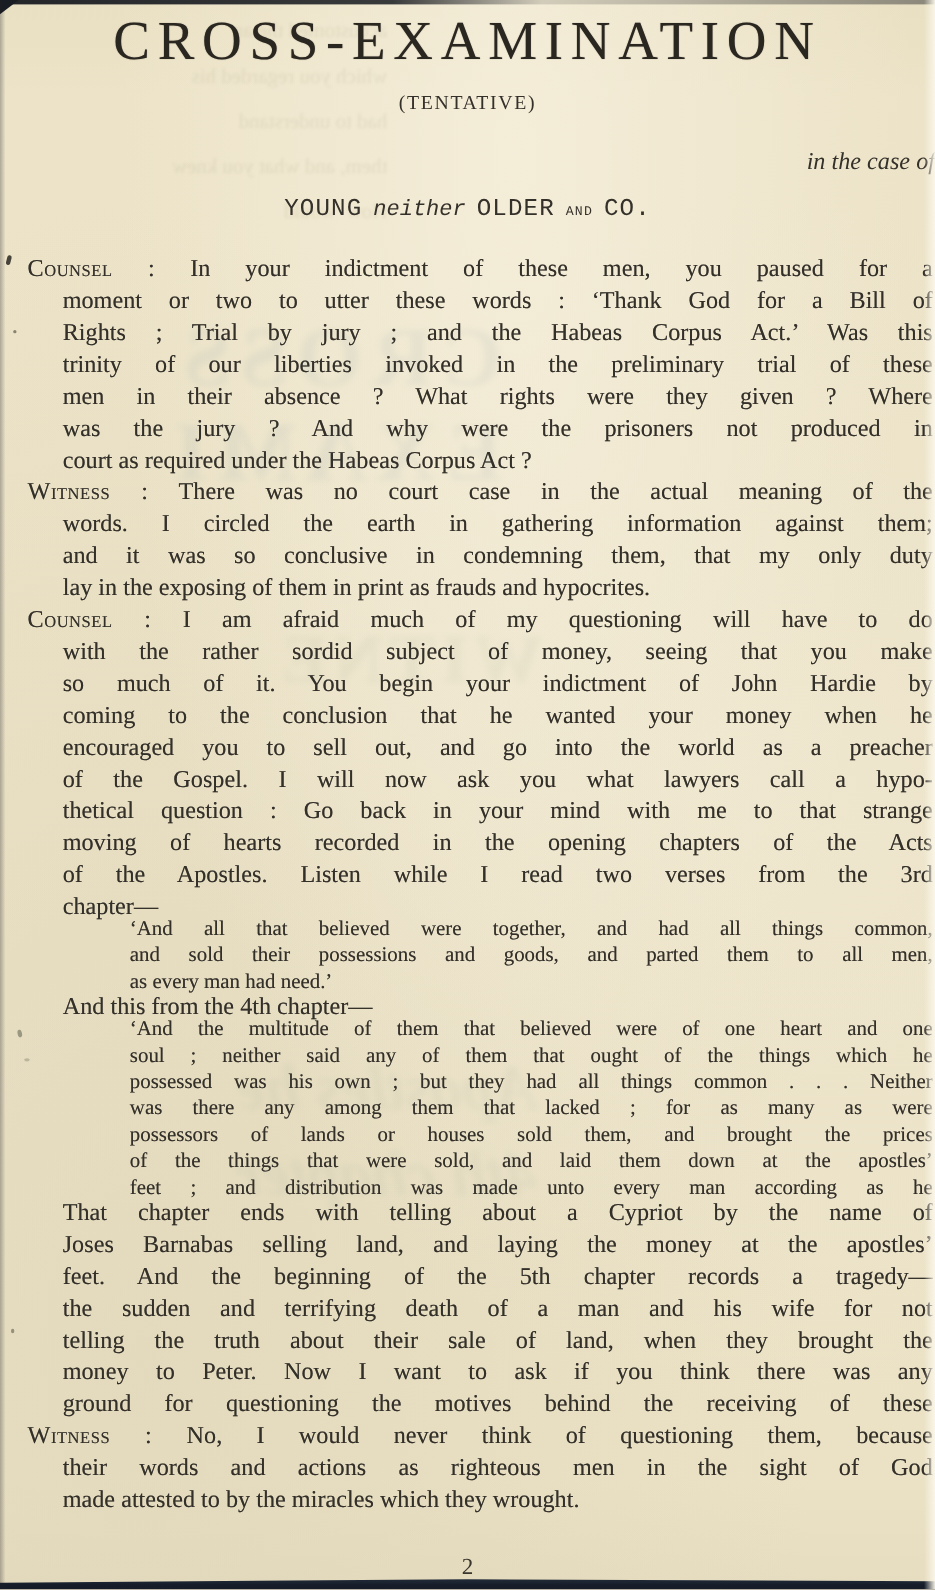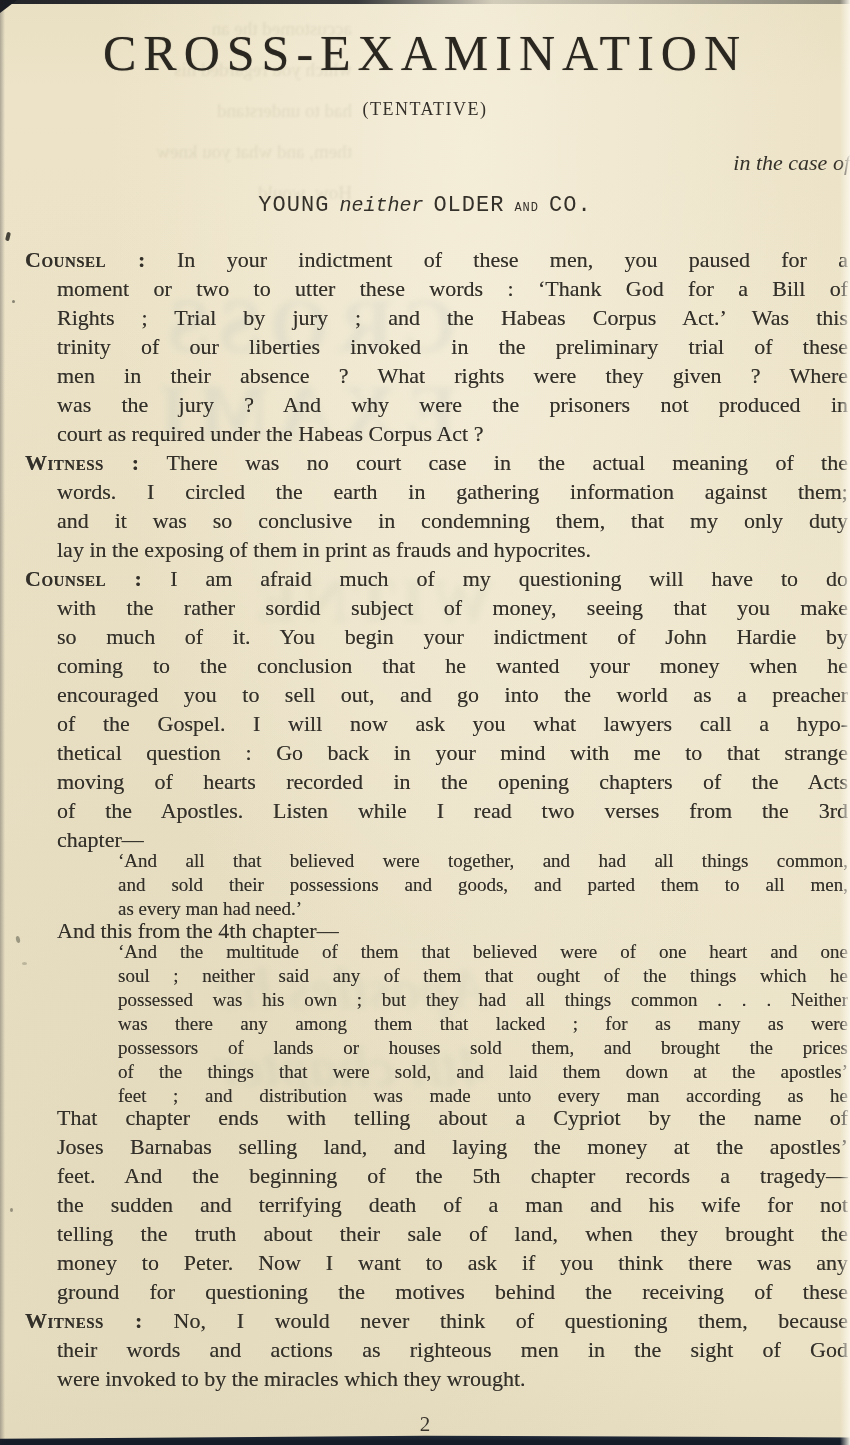--- a/index.html
+++ b/index.html
@@ -11,21 +11,21 @@
     font-family:"Liberation Serif","DejaVu Serif",serif;
     color:#33302a;
     background-color:#ece3c8;
     background-image:
       radial-gradient(ellipse at 55% 10%, rgba(245,238,218,.9) 0%, rgba(245,238,218,0) 55%),
       radial-gradient(ellipse at 15% 85%, rgba(221,211,182,.55), rgba(221,211,182,0) 60%),
       radial-gradient(ellipse at 85% 50%, rgba(240,233,211,.5), rgba(240,233,211,0) 55%),
       linear-gradient(180deg,#e9e0c3 0%,#ece3c8 6%,#ebe2c6 93%,#e6dcbf 100%);
   }
   
-  .header{position:relative;z-index:2;padding-top:24px;text-align:center;}
+  .header{position:relative;z-index:2;padding-top:8px;text-align:center;}
   h1.title{
     margin:0;font-weight:normal;font-size:50px;line-height:58px;
     letter-spacing:7px;color:#2a2620;
     text-shadow:0 0 1px rgba(42,38,32,.45);
   }
   .subtitle{margin-top:16px;font-size:18px;line-height:22px;letter-spacing:1.5px;color:#34302a;}
   .case-intro{margin-top:30px;font-style:italic;font-size:22px;line-height:26px;color:#34302a;text-align:right;}
   .case-line{margin-top:15px;font-size:22px;line-height:26px;letter-spacing:1px;color:#34302a;}
   .case-line span{margin:0 5px;font-family:Liberation Mono, monospace;}
   .cl-versus{font-style:italic;font-size:20px;letter-spacing:0;}
@@ -38,21 +38,21 @@
     text-shadow:0 0 .4px rgba(51,48,42,.55);
   }
   .line{text-align:justify;text-align-last:justify;white-space:normal;}
   .line.last{text-align-last:left;}
   .para.speech .line{padding-left:32px;}
   .para.speech .line:first-child{padding-left:0;}
   .para.cont .line{padding-left:32px;}
   .para.interline .line{padding-left:32px;text-align-last:left;}
   .para.quote{margin-top:-5px;margin-bottom:-5px;}
   .para.quote .line{padding-left:93px;font-size:19px;line-height:24px;}
-  .speaker{font-variant:small-caps;letter-spacing:.5px;font-weight:bold;}
+  .speaker{font-variant:small-caps;letter-spacing:.5px;}
   
   .page-number{
     position:absolute;z-index:2;bottom:8px;left:0;width:100%;
     text-align:center;font-size:21px;color:#3a362e;
   }
   
   .ghost{position:absolute;z-index:1;pointer-events:none;transform:scaleX(-1);}
   .ghost::before{display:block;white-space:pre;}
   .ghost1{top:8px;left:12px;width:340px;opacity:.20;color:#a49f83;filter:blur(1.3px);
           font-size:19px;line-height:41px;}
@@ -155,21 +155,21 @@
         <div class="line">Joses Barnabas selling land, and laying the money at the apostles’</div>
         <div class="line">feet. And the beginning of the 5th chapter records a tragedy—</div>
         <div class="line">the sudden and terrifying death of a man and his wife for not</div>
         <div class="line">telling the truth about their sale of land, when they brought the</div>
         <div class="line">money to Peter. Now I want to ask if you think there was any</div>
         <div class="line">ground for questioning the motives behind the receiving of these</div>
       </div>
       <div class="para speech">
         <div class="line"><span class="speaker">Witness :</span> No, I would never think of questioning them, because</div>
         <div class="line">their words and actions as righteous men in the sight of God</div>
-        <div class="line last">were invoked to by the miracles which they wrought.</div>
+        <div class="line last">made attested to by the miracles which they wrought.</div>
       </div>
     </div>
 
   <div class="page-number">2</div>
 
   <div class="edge edge-top"></div>
   <div class="edge edge-corner"></div>
   <div class="edge edge-bottom"></div>
   <div class="edge edge-left"></div>
   <div class="edge edge-right"></div>

